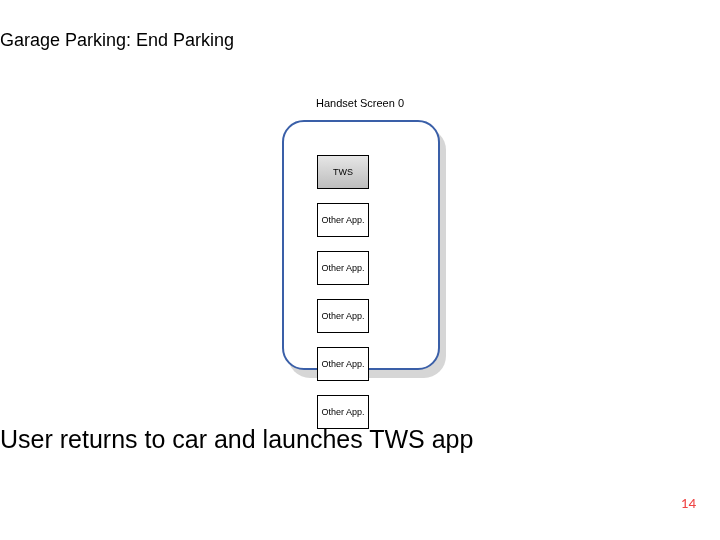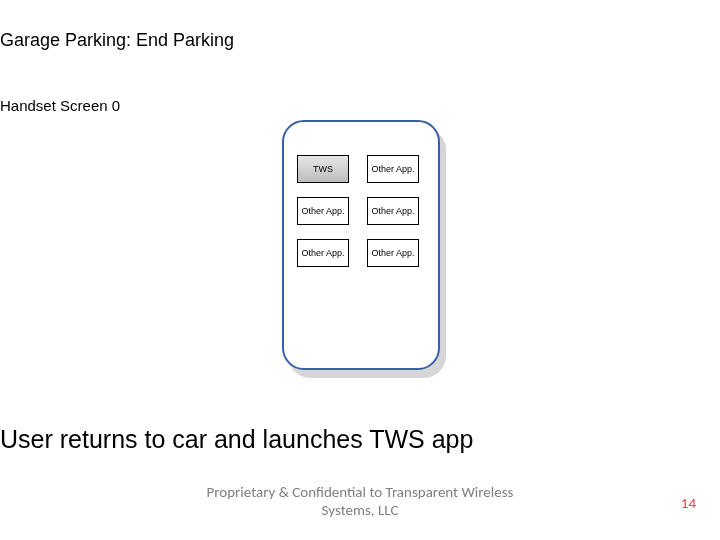--- a/index.html
+++ b/index.html
@@ -25,21 +25,22 @@
     width: 100%;
     text-align: left;
     font-size: 18px;
     font-weight: normal;
   }
   .screen-label {
     position: absolute;
     top: 97px;
     left: 0;
     width: 100%;
-    font-size: 15px;
+    text-align: center;
+    font-size: 11px;
   }
   .phone-shadow {
     position: absolute;
     left: 288px;
     top: 128px;
     width: 158px;
     height: 250px;
     background: #d6d6d6;
     border-radius: 22px;
   }
@@ -58,31 +59,32 @@
     position: absolute;
     left: 297px;
     top: 155px;
     width: 128px;
     display: flex;
     flex-wrap: wrap;
     gap: 14px 18px;
   }
   .app-icon {
     width: 52px;
-    height: 28px;
+    height: 34px;
     border: 1px solid #000;
     background: #ffffff;
     font-size: 9px;
     line-height: 10px;
     display: flex;
     align-items: center;
     justify-content: center;
     text-align: center;
     box-sizing: border-box;
     padding: 2px;
+    margin-left: 20px;
   }
   .app-icon.tws {
     background: linear-gradient(#e6e6e6, #bdbdbd);
   }
   .caption {
     position: absolute;
     top: 425px;
     left: 0;
     width: 100%;
     text-align: left;
@@ -141,20 +143,16 @@
 App.</span>
     </div>
     <div class="app-icon">
       <span>Other
 App.</span>
     </div>
   </div>
 
   <div class="caption">User returns to car and launches TWS app</div>
 
-  <div class="footer">
-    <span>Proprietary &amp; Confidential to Transparent Wireless</span><br>
-    <span>Systems, LLC</span>
-  </div>
 
   <div class="page-num">14</div>
 
 </div>
 
 </body></html>

